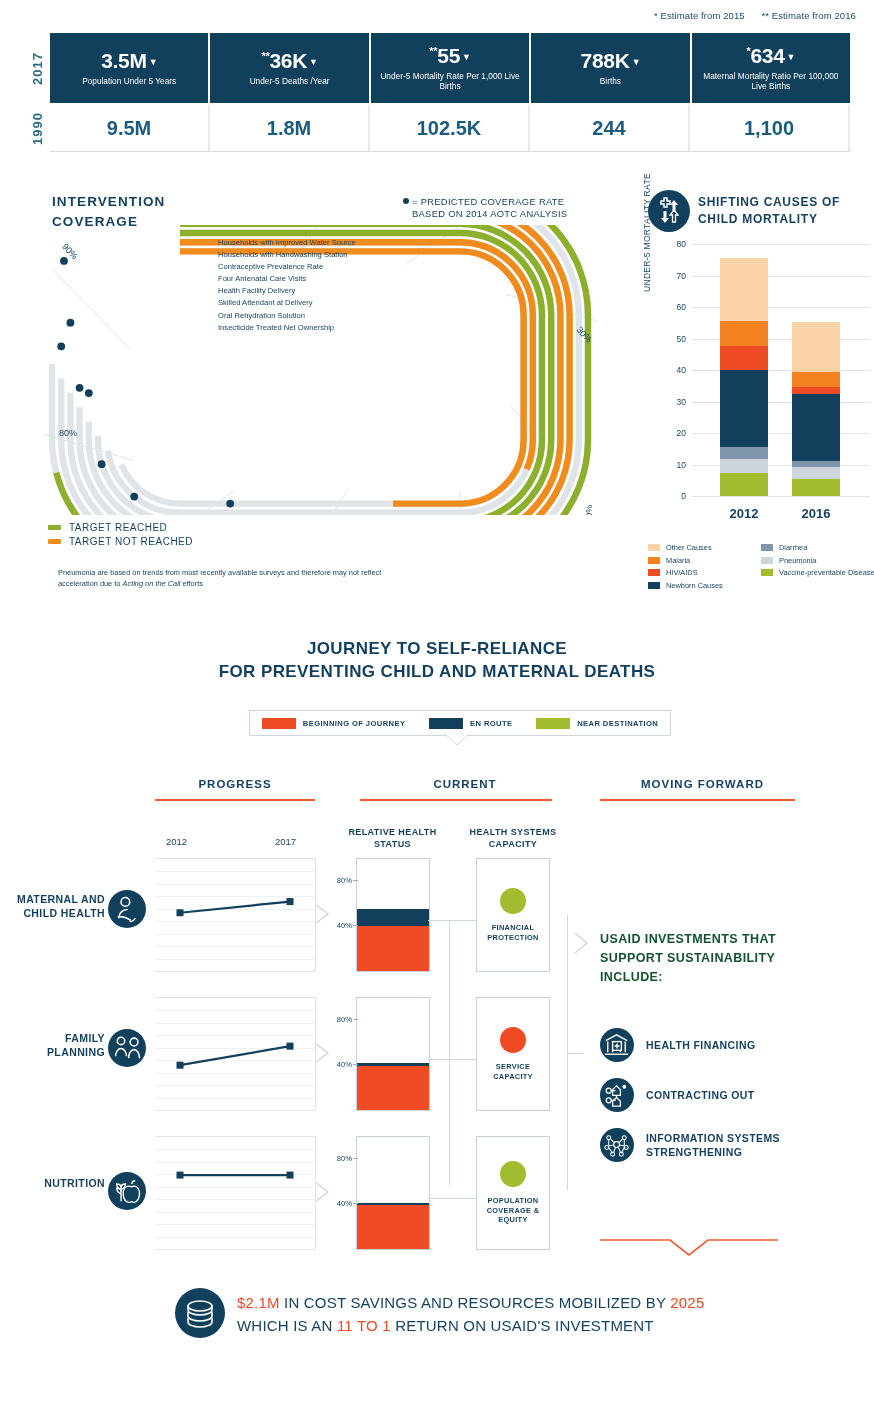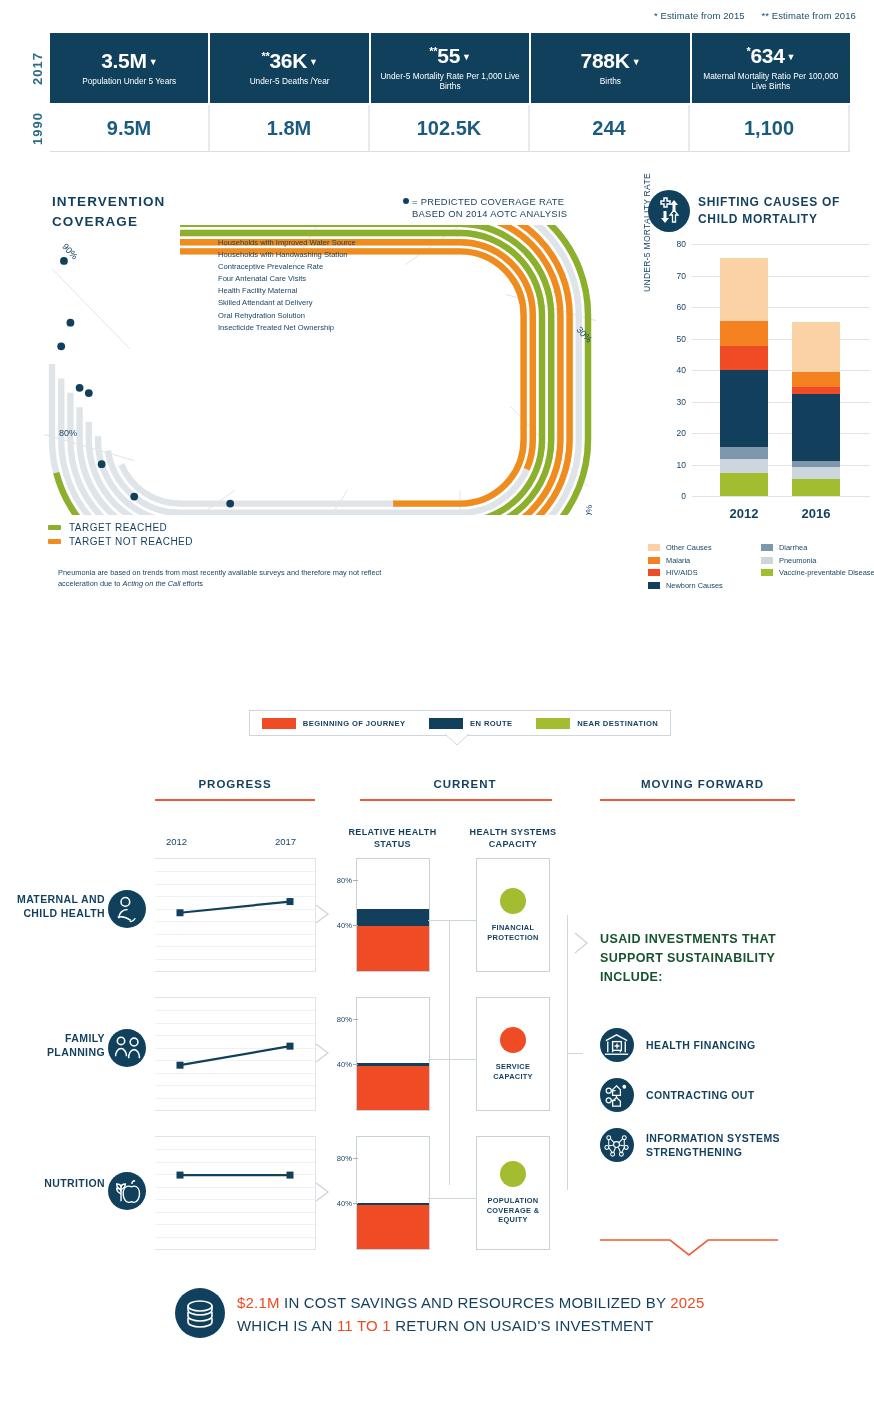--- a/index.html
+++ b/index.html
@@ -231,21 +231,21 @@
         <text x="38" y="211.38938431902486" font-size="9" fill="#123F5E" text-anchor="middle" font-family="&quot;Liberation Sans&quot;, sans-serif" transform="rotate(0,38,211.38938431902486)">80%</text>
         <text x="37.71533285917667" y="28.378620326055042" font-size="9" fill="#123F5E" text-anchor="middle" font-family="&quot;Liberation Sans&quot;, sans-serif" transform="rotate(48,37.71533285917667,28.378620326055042)">90%</text>
       </svg>
   </div>
 
   <div class="iv-names" id="iv-names">
       <div>Households with Improved Water Source</div>
       <div>Households with Handwashing Station</div>
       <div>Contraceptive Prevalence Rate</div>
       <div>Four Antenatal Care Visits</div>
-      <div>Health Facility Maternal</div>
+      <div>Health Facility Delivery</div>
       <div>Skilled Attendant at Delivery</div>
       <div>Oral Rehydration Solution</div>
       <div>Insecticide Treated Net Ownership</div>
     </div>
 
   <div class="iv-legend" id="iv-legend">
       <div class="li">
         <span class="swatch" style="background:#8DB02C"></span>
         <span class="lbl">TARGET REACHED</span>
       </div>
@@ -342,20 +342,24 @@
         <span class="sw" style="background:#A3BD31"></span>
         <span class="lbl">Vaccine-preventable Diseases</span>
       </div>
       <div class="li">
         <span class="sw" style="background:#12405C"></span>
         <span class="lbl">Newborn Causes</span>
       </div>
       <div class="li"></div>
     </div>
 
+  <div class="j-title">
+    <div>JOURNEY TO SELF-RELIANCE</div>
+    <div>FOR PREVENTING CHILD AND MATERNAL DEATHS</div>
+  </div>
 
   <div class="j-legend" id="j-legend">
       <div class="li">
         <span class="sw" style="background:#EF4B24"></span>
         <span class="lbl">BEGINNING OF JOURNEY</span>
       </div>
       <div class="li">
         <span class="sw" style="background:#12405C"></span>
         <span class="lbl">EN ROUTE</span>
       </div>

